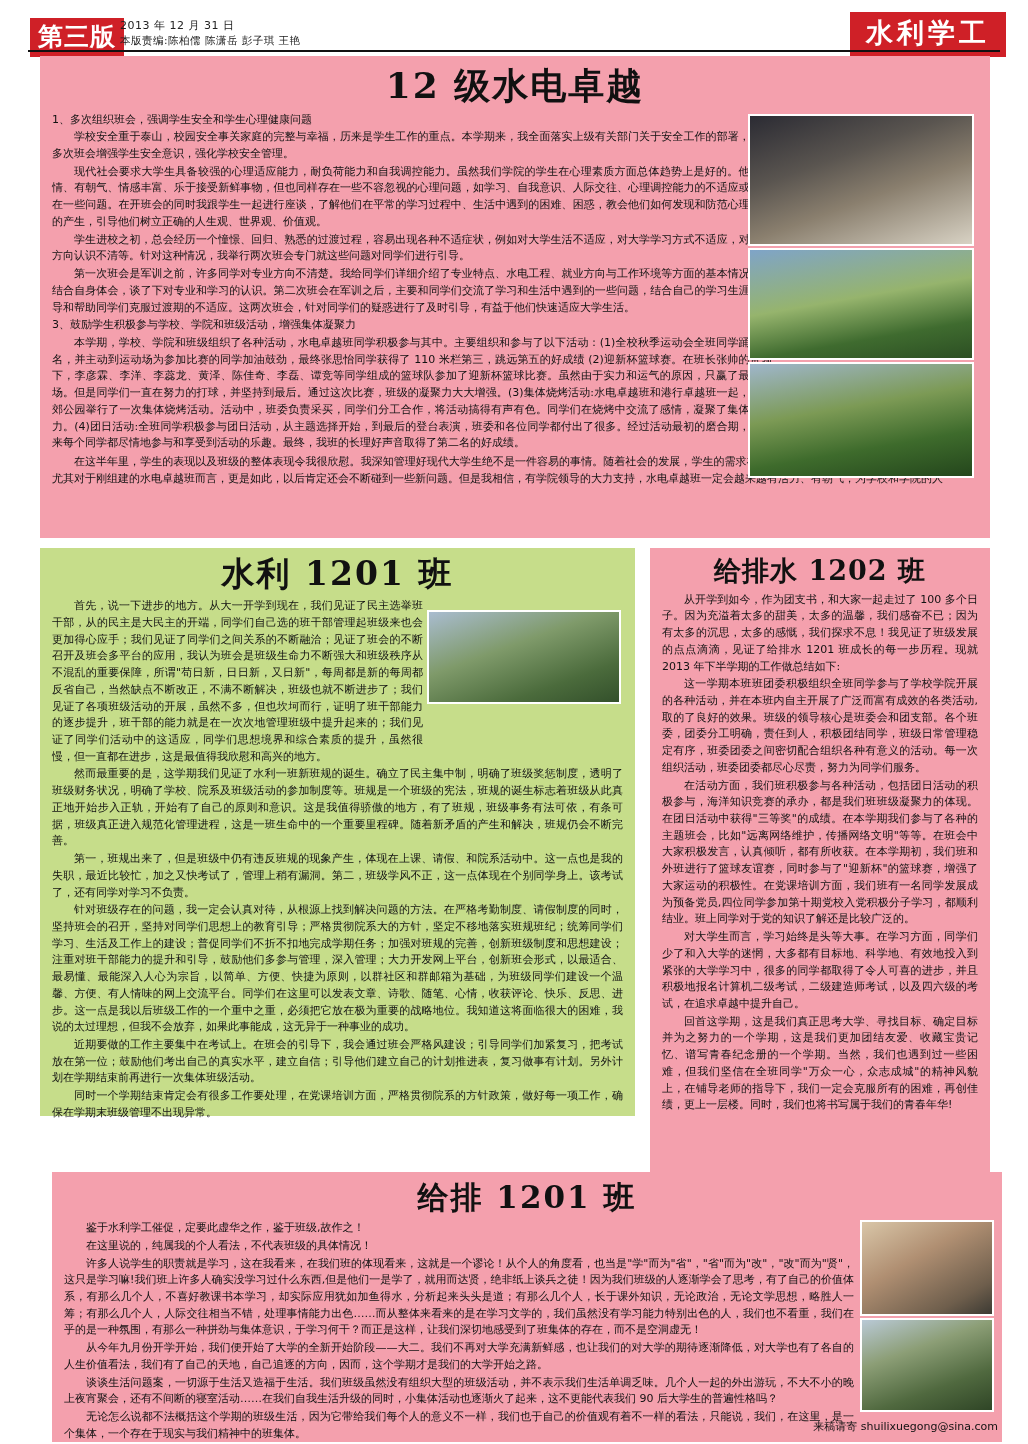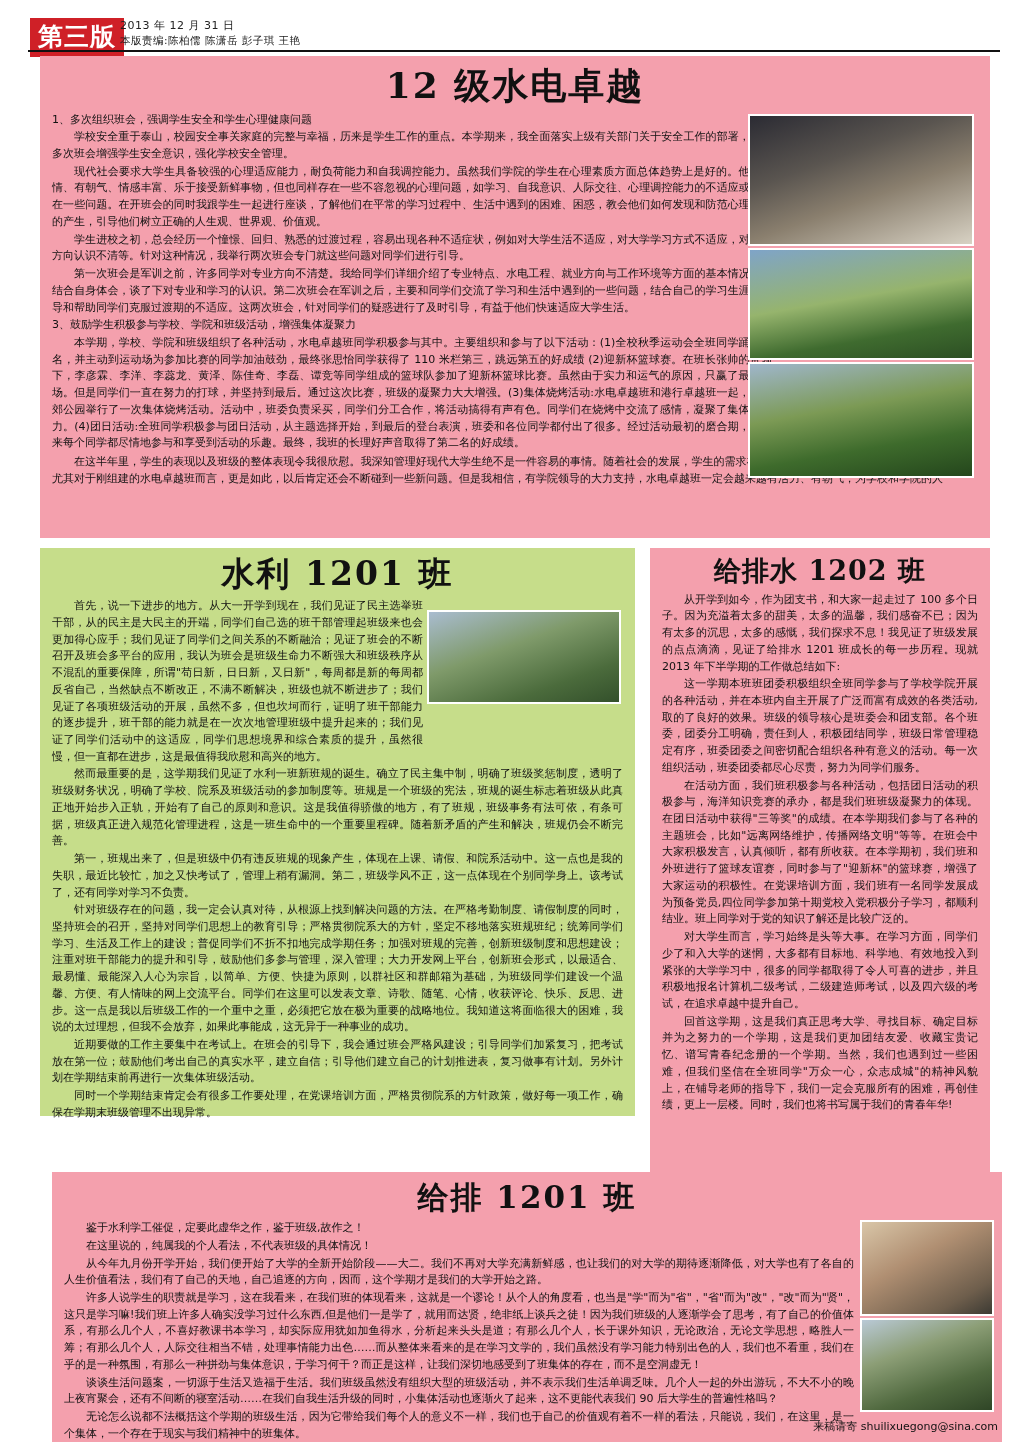--- a/index.html
+++ b/index.html
@@ -114,20 +114,21 @@
 </style>
 </head>
 <body>
 
 <div class="page">
 
   <div class="masthead">
     <div class="issue-badge">第三版</div>
     <div class="date-line">2013 年 12 月 31 日</div>
     <div class="editor-line">本版责编:陈柏儒 陈潇岳 彭子琪 王艳</div>
+    <div class="brand">水利学工</div>
   </div>
   <div class="rule"></div>
 
   <div class="panel" id="panel-a">
     <div class="panel-title">12 级水电卓越</div>
 
     <div class="cols">
       <div class="photo img-classroom" style="right:4px;top:2px;width:222px;height:128px;">
           <span class="ph-inner"></span>
         </div>
@@ -183,22 +184,22 @@
     <div class="panel-title">给排 1201 班</div>
     <div class="photo img-girls" style="right:8px;top:48px;width:130px;height:92px;">
         <span class="ph-inner"></span>
       </div>
     <div class="photo img-team" style="right:8px;top:146px;width:130px;height:90px;">
         <span class="ph-inner"></span>
       </div>
     <div class="body-text text-d">
       <p>鉴于水利学工催促，定要此虚华之作，鉴于班级,故作之！</p>
       <p>在这里说的，纯属我的个人看法，不代表班级的具体情况！</p>
+      <p>许多人说学生的职责就是学习，这在我看来，在我们班的体现看来，这就是一个谬论！从个人的角度看，也当是"学"而为"省"，"省"而为"改"，"改"而为"贤"，这只是学习嘛!我们班上许多人确实没学习过什么东西,但是他们一是学了，就用而达贤，绝非纸上谈兵之徒！因为我们班级的人逐渐学会了思考，有了自己的价值体系，有那么几个人，不喜好教课书本学习，却实际应用犹如加鱼得水，分析起来头头是道；有那么几个人，长于课外知识，无论政治，无论文学思想，略胜人一筹；有那么几个人，人际交往相当不错，处理事情能力出色……而从整体来看来的是在学习文学的，我们虽然没有学习能力特别出色的人，我们也不看重，我们在乎的是一种氛围，有那么一种拼劲与集体意识，于学习何干？而正是这样，让我们深切地感受到了班集体的存在，而不是空洞虚无！</p>
       <p>从今年九月份开学开始，我们便开始了大学的全新开始阶段——大二。我们不再对大学充满新鲜感，也让我们的对大学的期待逐渐降低，对大学也有了各自的人生价值看法，我们有了自己的天地，自己追逐的方向，因而，这个学期才是我们的大学开始之路。</p>
-      <p>许多人说学生的职责就是学习，这在我看来，在我们班的体现看来，这就是一个谬论！从个人的角度看，也当是"学"而为"省"，"省"而为"改"，"改"而为"贤"，这只是学习嘛!我们班上许多人确实没学习过什么东西,但是他们一是学了，就用而达贤，绝非纸上谈兵之徒！因为我们班级的人逐渐学会了思考，有了自己的价值体系，有那么几个人，不喜好教课书本学习，却实际应用犹如加鱼得水，分析起来头头是道；有那么几个人，长于课外知识，无论政治，无论文学思想，略胜人一筹；有那么几个人，人际交往相当不错，处理事情能力出色……而从整体来看来的是在学习文学的，我们虽然没有学习能力特别出色的人，我们也不看重，我们在乎的是一种氛围，有那么一种拼劲与集体意识，于学习何干？而正是这样，让我们深切地感受到了班集体的存在，而不是空洞虚无！</p>
       <p>谈谈生活问题案，一切源于生活又造福于生活。我们班级虽然没有组织大型的班级活动，并不表示我们生活单调乏味。几个人一起的外出游玩，不大不小的晚上夜宵聚会，还有不间断的寝室活动……在我们自我生活升级的同时，小集体活动也逐渐火了起来，这不更能代表我们 90 后大学生的普遍性格吗？</p>
       <p>无论怎么说都不法概括这个学期的班级生活，因为它带给我们每个人的意义不一样，我们也于自己的价值观有着不一样的看法，只能说，我们，在这里，是一个集体，一个存在于现实与我们精神中的班集体。</p>
     </div>
   </div>
 
   <div class="footer-mail">来稿请寄 shuilixuegong@sina.com</div>
 
 </div>
 
 </body></html>

